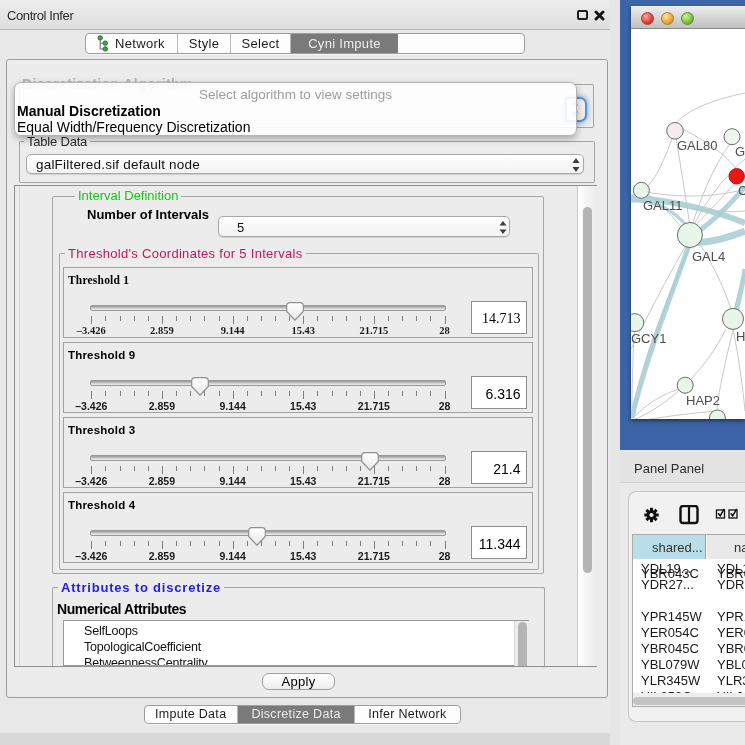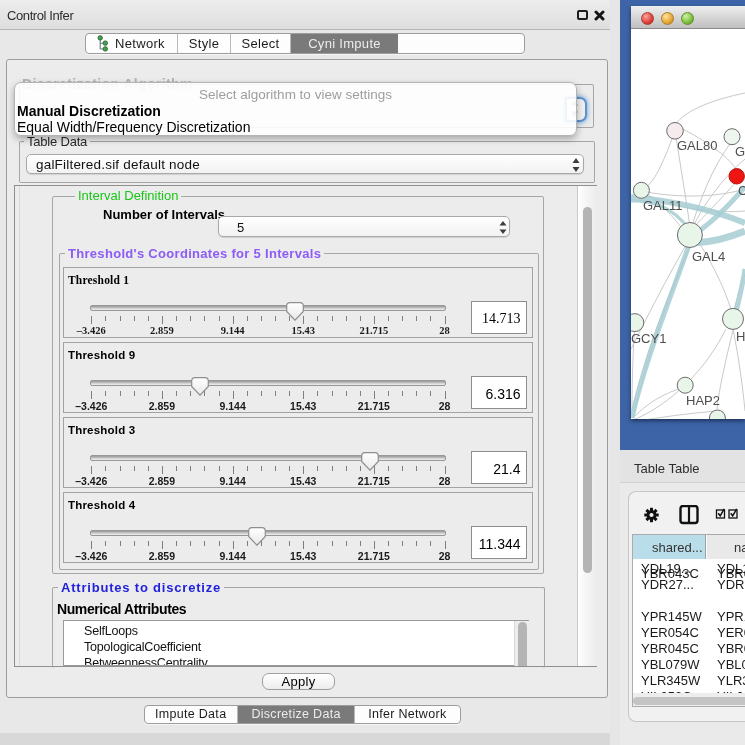--- a/index.html
+++ b/index.html
@@ -114,31 +114,31 @@
 </div>
 
 <div class="abs" id="content"></div>
 <div class="abs" style="left:18.5px;top:186px;width:1px;height:480px;background:#d9d9d9;"></div>
 <div class="abs" id="vsbtrack"></div>
 <div class="abs" id="vsbthumb"></div>
 
 <div class="abs group" style="left:52px;top:196px;width:490px;height:376px;"></div>
 <div class="abs gtitle" style="left:57px;top:188px;color:#18c618;margin-left:18px;">Interval Definition</div>
 
-<div class="abs" style="left:87px;top:207px;font-size:13px;font-weight:bold;color:#000;margin-left:16px;">Number of Intervals</div>
+<div class="abs" style="left:87px;top:207px;font-size:13px;font-weight:bold;color:#000;">Number of Intervals</div>
 <div class="abs combo" style="left:218px;top:216px;width:292px;height:21px;">
   <span class="txt" style="left:18px;top:2.5px;">5</span>
   <svg class="arrows" style="left:279px;top:4px;" width="9" height="13" viewBox="0 0 9 13">
     <path d="M4.5 0 L8 4.5 L1 4.5 Z" fill="#3c3c3c"></path>
       <path d="M4.5 13 L8 8.5 L1 8.5 Z" fill="#3c3c3c"></path>
   </svg>
 </div>
 
 <div class="abs group" style="left:59px;top:253px;width:478px;height:315px;"></div>
-<div class="abs gtitle" style="left:65px;top:246px;color:#8b5cf6;letter-spacing:0.3px;font-weight:bold;">Threshold's Coordinates for 5 Intervals</div>
+<div class="abs gtitle" style="left:65px;top:246px;color:#be185d;letter-spacing:0.3px;">Threshold's Coordinates for 5 Intervals</div>
 
 <div class="abs tbox" style="top:267px;font-family:Liberation Serif, serif;">
     <div class="tlabel">Threshold 1</div>
     <div class="groove"></div>
     <div class="ticks">
       <div style="position:absolute;left:27.3px;top:0;width:1px;height:8px;background:#7f7f7f;"></div>
       <div style="position:absolute;left:41.4px;top:0;width:1px;height:5px;background:#7f7f7f;"></div>
       <div style="position:absolute;left:55.6px;top:0;width:1px;height:5px;background:#7f7f7f;"></div>
       <div style="position:absolute;left:69.7px;top:0;width:1px;height:5px;background:#7f7f7f;"></div>
       <div style="position:absolute;left:83.8px;top:0;width:1px;height:5px;background:#7f7f7f;"></div>
@@ -421,21 +421,21 @@
     <text x="55" y="376">HAP2</text>
   </g>
 </svg>
 <div class="abs" id="nettitle"></div>
 <div class="light" style="left:641px;background:radial-gradient(circle at 35% 30%,#f8a49e,#e0403a 60%,#b01c1c);border:1px solid #a63c30;"></div>
 <div class="light" style="left:661px;background:radial-gradient(circle at 35% 30%,#ffe3a0,#e5a733 60%,#c07c16);border:1px solid #ad7d24;"></div>
 <div class="light" style="left:681px;background:radial-gradient(circle at 35% 30%,#d2f0a8,#7dc03c 60%,#4f8c1c);border:1px solid #5d8f2e;"></div>
 
 <div class="abs" id="tablepanel"></div>
 <div class="abs" id="tpheader"></div>
-<div class="abs" id="tptitle">Table Table</div>
+<div class="abs" id="tptitle">Panel Panel</div>
 <div class="abs" id="tcontainer"></div>
 <div class="abs" id="tbl"></div>
 <div class="abs" id="th1">
     <span style="position:absolute;left:19px;top:5px;font-size:13px;color:#333;">shared...</span>
   </div>
 <div class="abs" id="th2">
     <span style="position:absolute;left:27px;top:5px;font-size:13px;color:#333;">na</span>
   </div>
 <div class="trow" style="top:560.0px;">
     <span class="c1">YDL19...</span>

